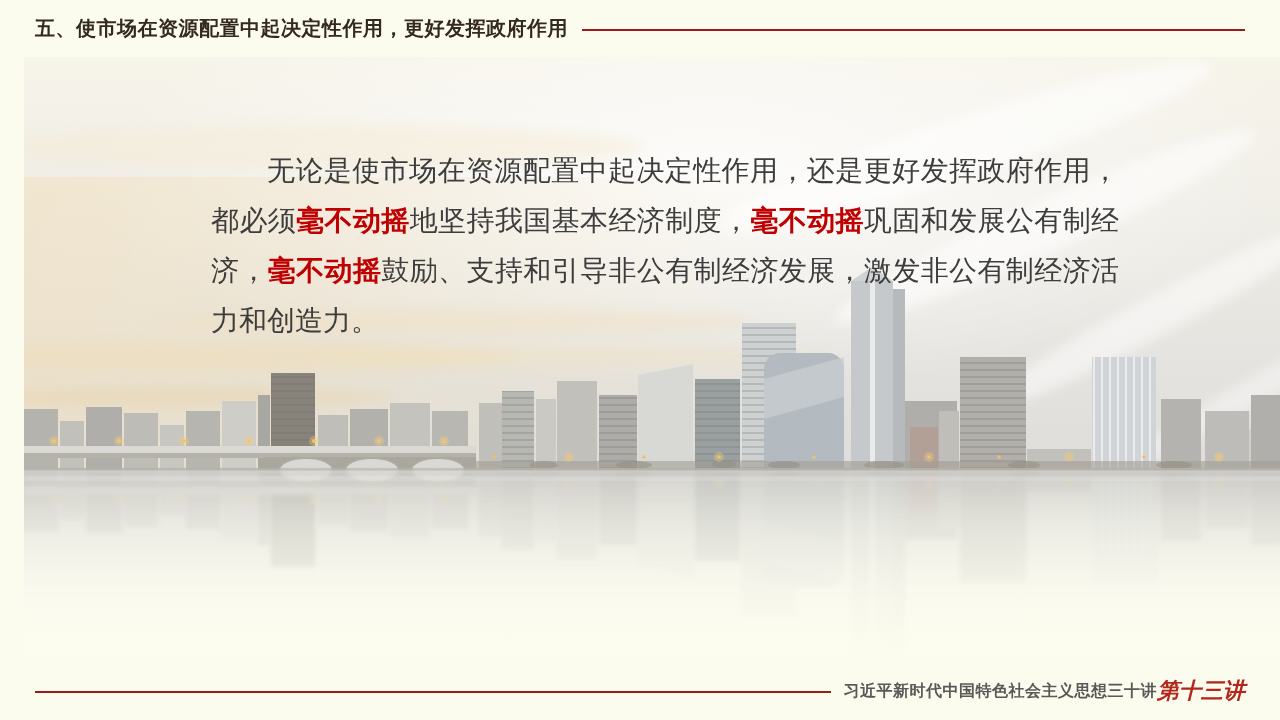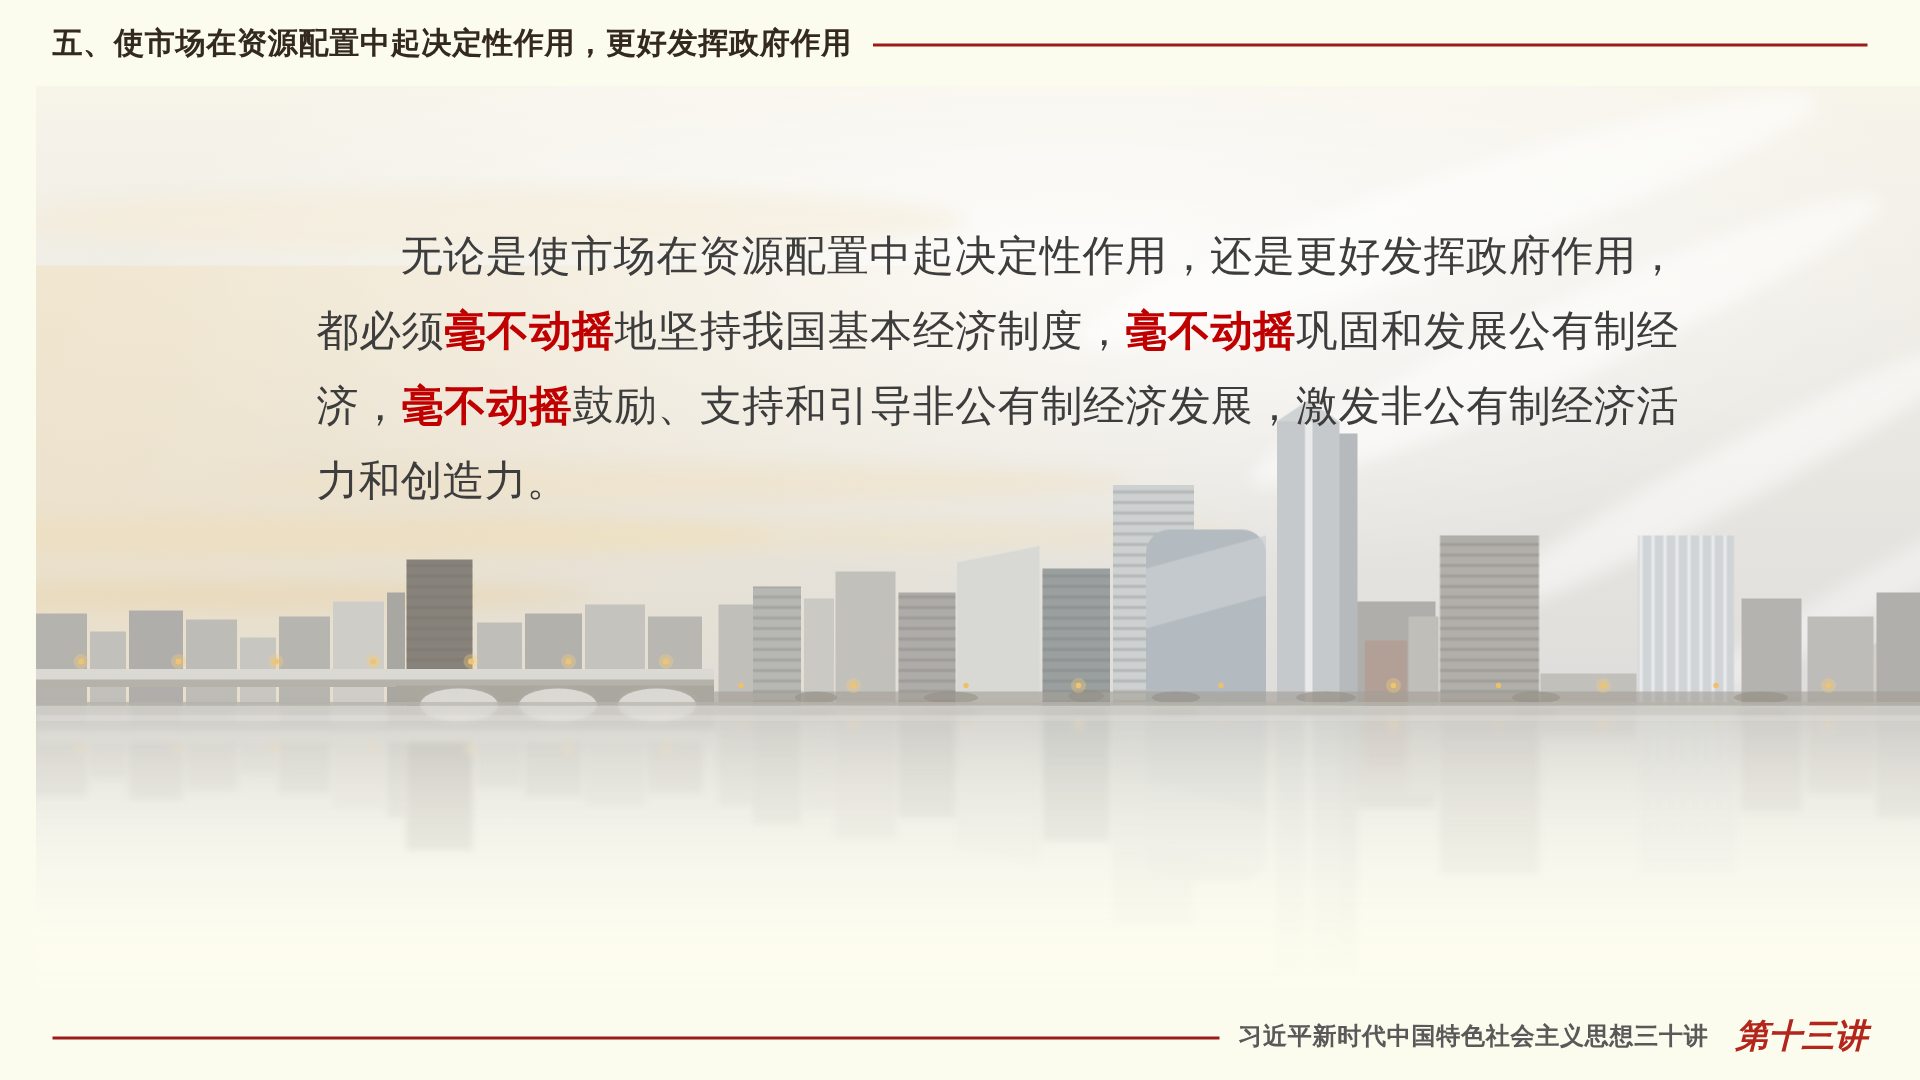--- a/index.html
+++ b/index.html
@@ -48,21 +48,21 @@
   .slide-footer{
     position:absolute;left:0;right:0;bottom:0;height:58px;
     background:var(--slide-background);
     display:flex;align-items:center;
     padding:0 35px;z-index:3;
   }
   .footer-rule{flex:1;height:2px;background:var(--accent-rule-red);margin-right:13px;margin-top:2px;}
   .course-title{font-size:16px;color:var(--footer-text);letter-spacing:0.5px;white-space:nowrap;font-weight:bold;}
   .lecture-number{
     font-size:22px;color:var(--lecture-number-red);font-weight:bold;font-style:italic;
-    margin-left:18px;white-space:nowrap;
+    white-space:nowrap;
     font-family:"DejaVu Serif","Liberation Serif",serif;
   }
 </style>
 </head>
 <body>
 
 <div class="slide">
 
   <header class="slide-header">
     <h1 class="page-title">五、使市场在资源配置中起决定性作用，更好发挥政府作用</h1>

